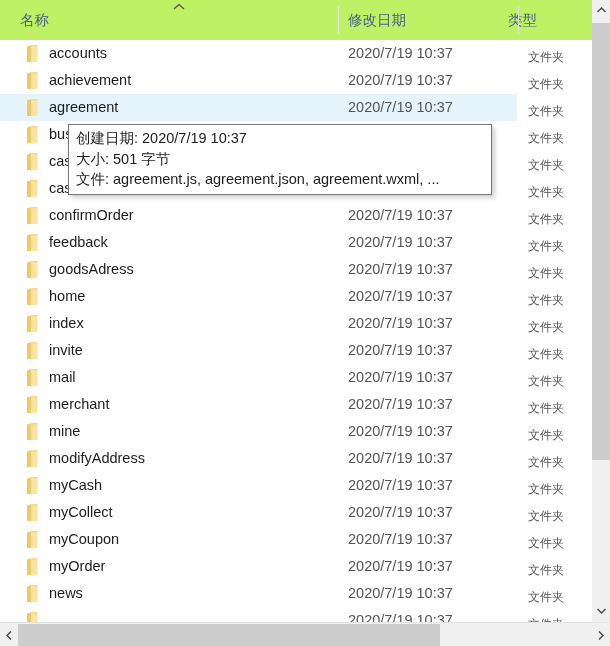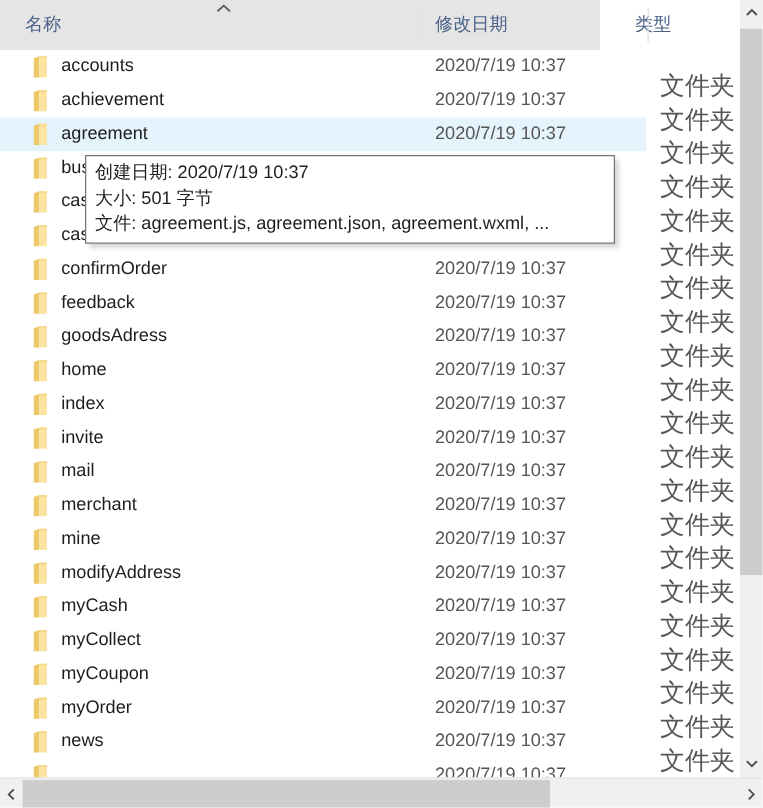--- a/index.html
+++ b/index.html
@@ -21,23 +21,23 @@
     height: 646px;
     background: #ffffff;
     box-sizing: border-box;
   }
 
   
   #col-header {
     position: absolute;
     left: 0;
     top: 0;
-    width: 480px;
+    width: 592px;
     height: 40px;
-    background: #e5e5e5;
+    background: #bef264;
   }
   .col-head {
     position: absolute;
     top: 0;
     height: 40px;
     line-height: 40px;
     color: #4a6287;
     font-size: 14.5px;
     white-space: nowrap;
     overflow: hidden;
@@ -110,24 +110,24 @@
     top: 0;
     height: 27px;
     line-height: 27px;
     font-size: 14.5px;
     color: #555555;
     white-space: nowrap;
   }
   .row-type {
     position: absolute;
     left: 528px;
-    top: 16px;
+    top: 4px;
     height: 27px;
     line-height: 27px;
-    font-size: 20px;
+    font-size: 12px;
     color: #555555;
     white-space: nowrap;
   }
 
   
   #tooltip {
     position: absolute;
     left: 68px;
     top: 124px;
     width: 424px;

